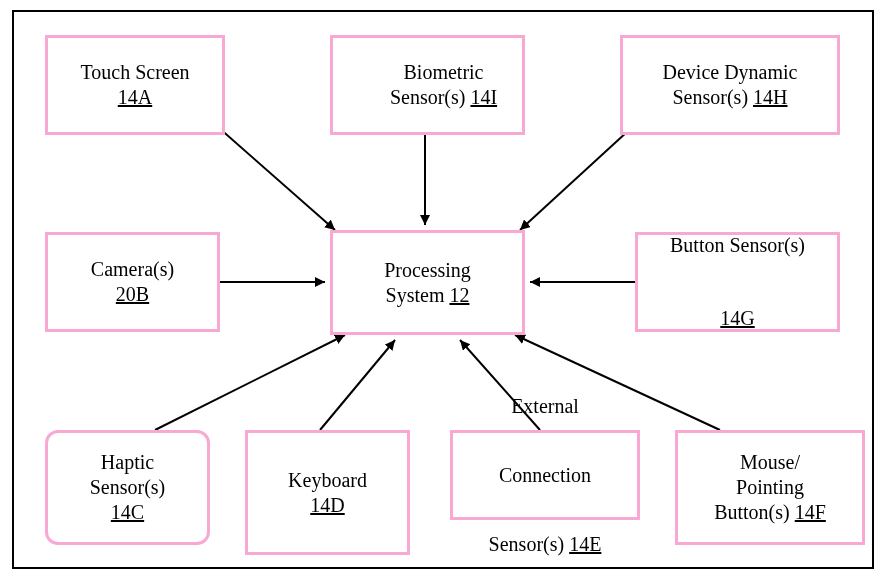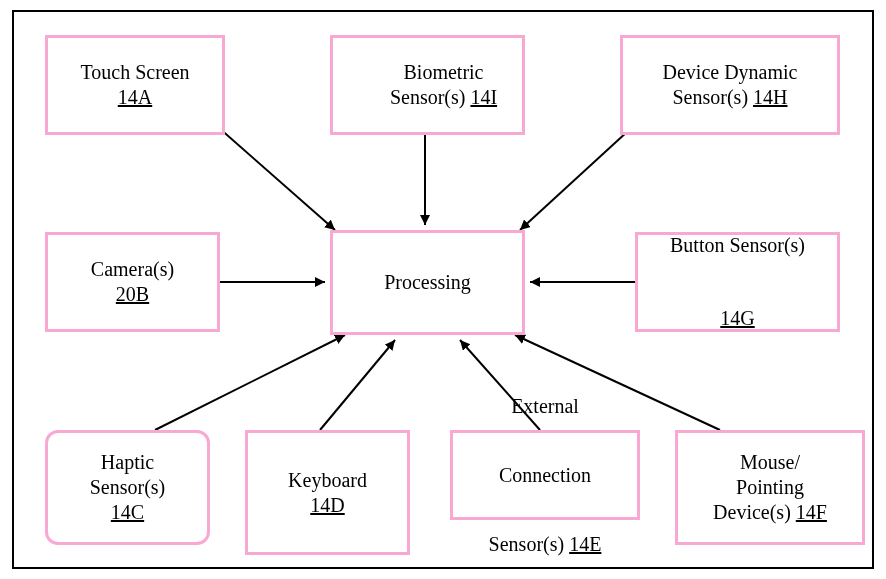--- a/index.html
+++ b/index.html
@@ -70,20 +70,21 @@
 
   <line x1="320" y1="430" x2="395" y2="340" stroke="#000" stroke-width="2" marker-end="url(#ah)"></line>
 
   <line x1="540" y1="430" x2="460" y2="340" stroke="#000" stroke-width="2" marker-end="url(#ah)"></line>
 
   <line x1="720" y1="430" x2="515" y2="335" stroke="#000" stroke-width="2" marker-end="url(#ah)"></line>
 </svg>
 
 <div class="box" style="left:330px; top:230px; width:195px; height:105px;">
   <div class="line"><span>Processing</span></div>
+  <div class="line"><span>System</span> <span class="ref">12</span></div>
 </div>
 
 <div class="box" style="left:45px; top:35px; width:180px; height:100px;">
   <div class="line">Touch Screen</div>
   <div class="line"><span class="ref">14A</span></div>
 </div>
 
 <div class="box" style="left:330px; top:35px; width:195px; height:100px;padding-left:36px;">
   <div class="line">Biometric</div>
   <div class="line"><span>Sensor(s)</span> <span class="ref">14I</span></div>
@@ -117,14 +118,14 @@
 
 <div class="box" style="left:450px; top:430px; width:190px; height:90px;gap:44px;">
   <div class="line">External</div>
   <div class="line">Connection</div>
   <div class="line"><span>Sensor(s)</span> <span class="ref">14E</span></div>
 </div>
 
 <div class="box" style="left:675px; top:430px; width:190px; height:115px;">
   <div class="line">Mouse/</div>
   <div class="line">Pointing</div>
-  <div class="line"><span>Device(s)</span> <span class="ref">14F</span></div>
+  <div class="line"><span>Button(s)</span> <span class="ref">14F</span></div>
 </div>
 
 </body></html>

